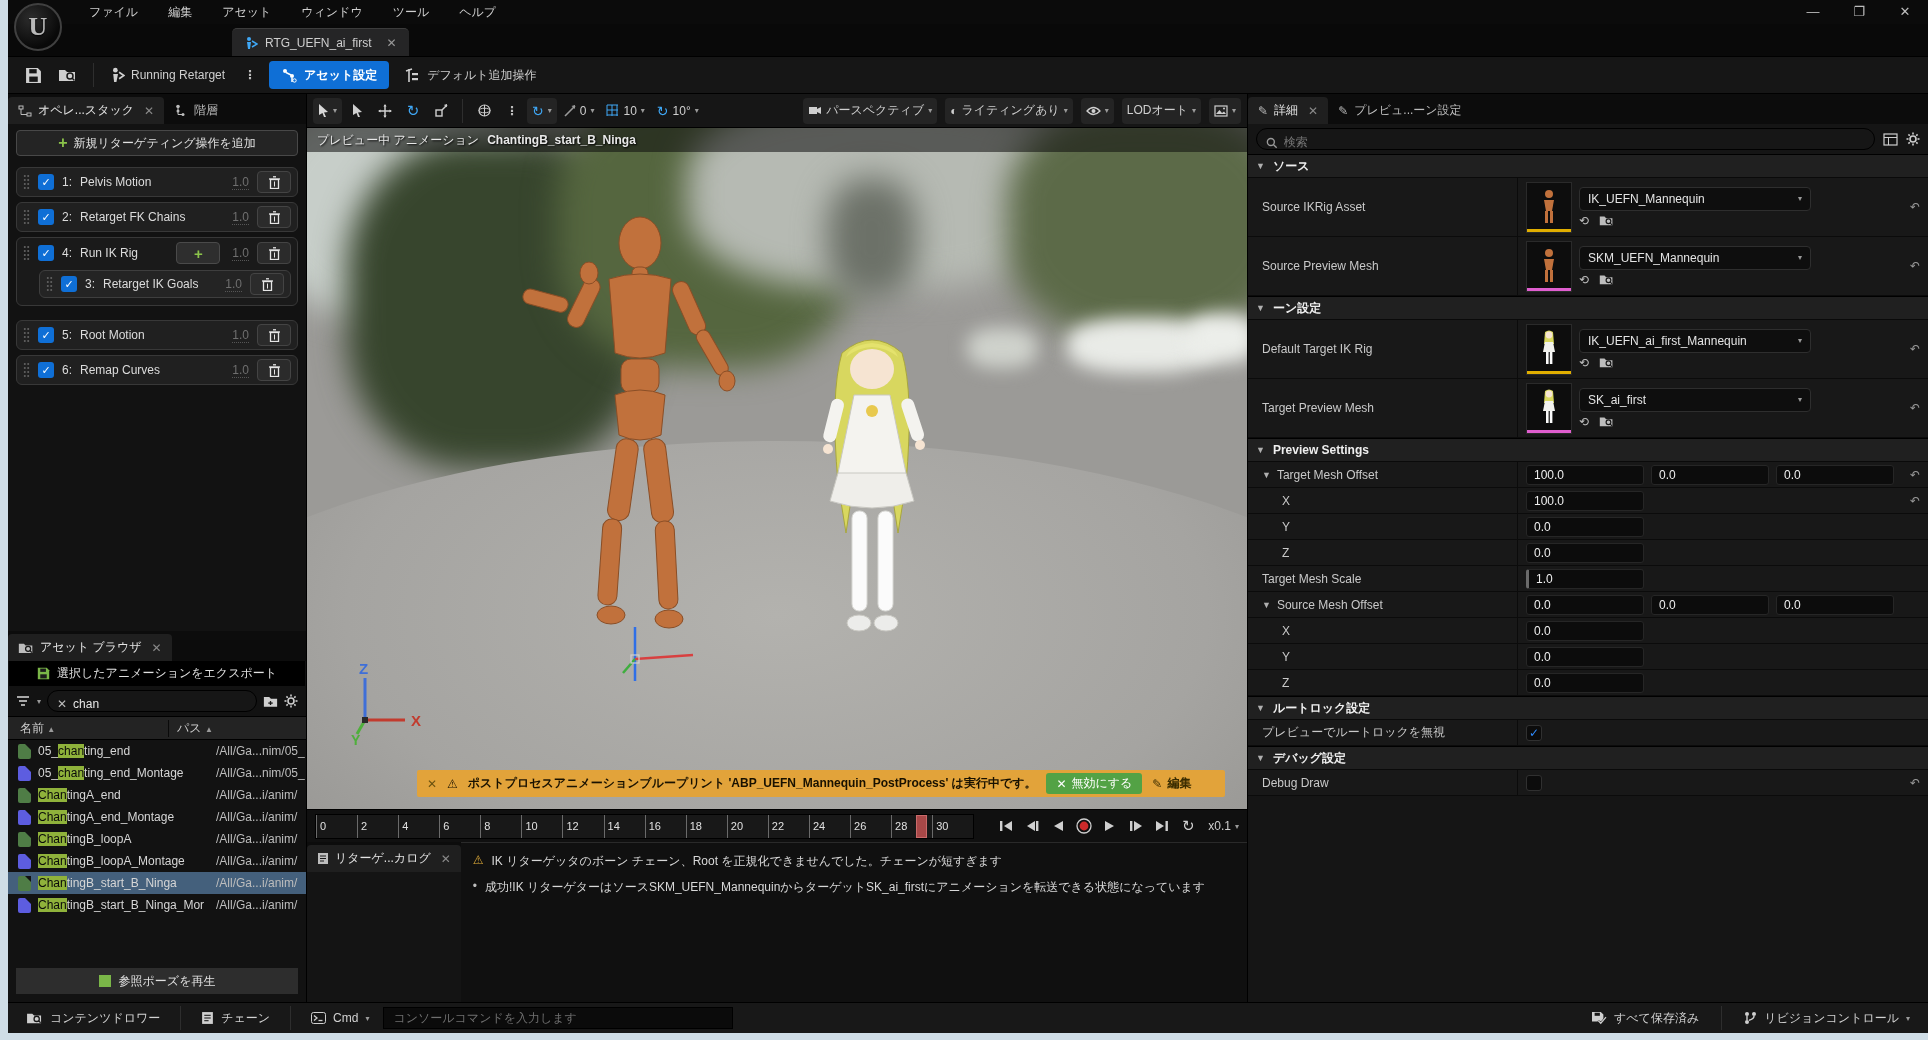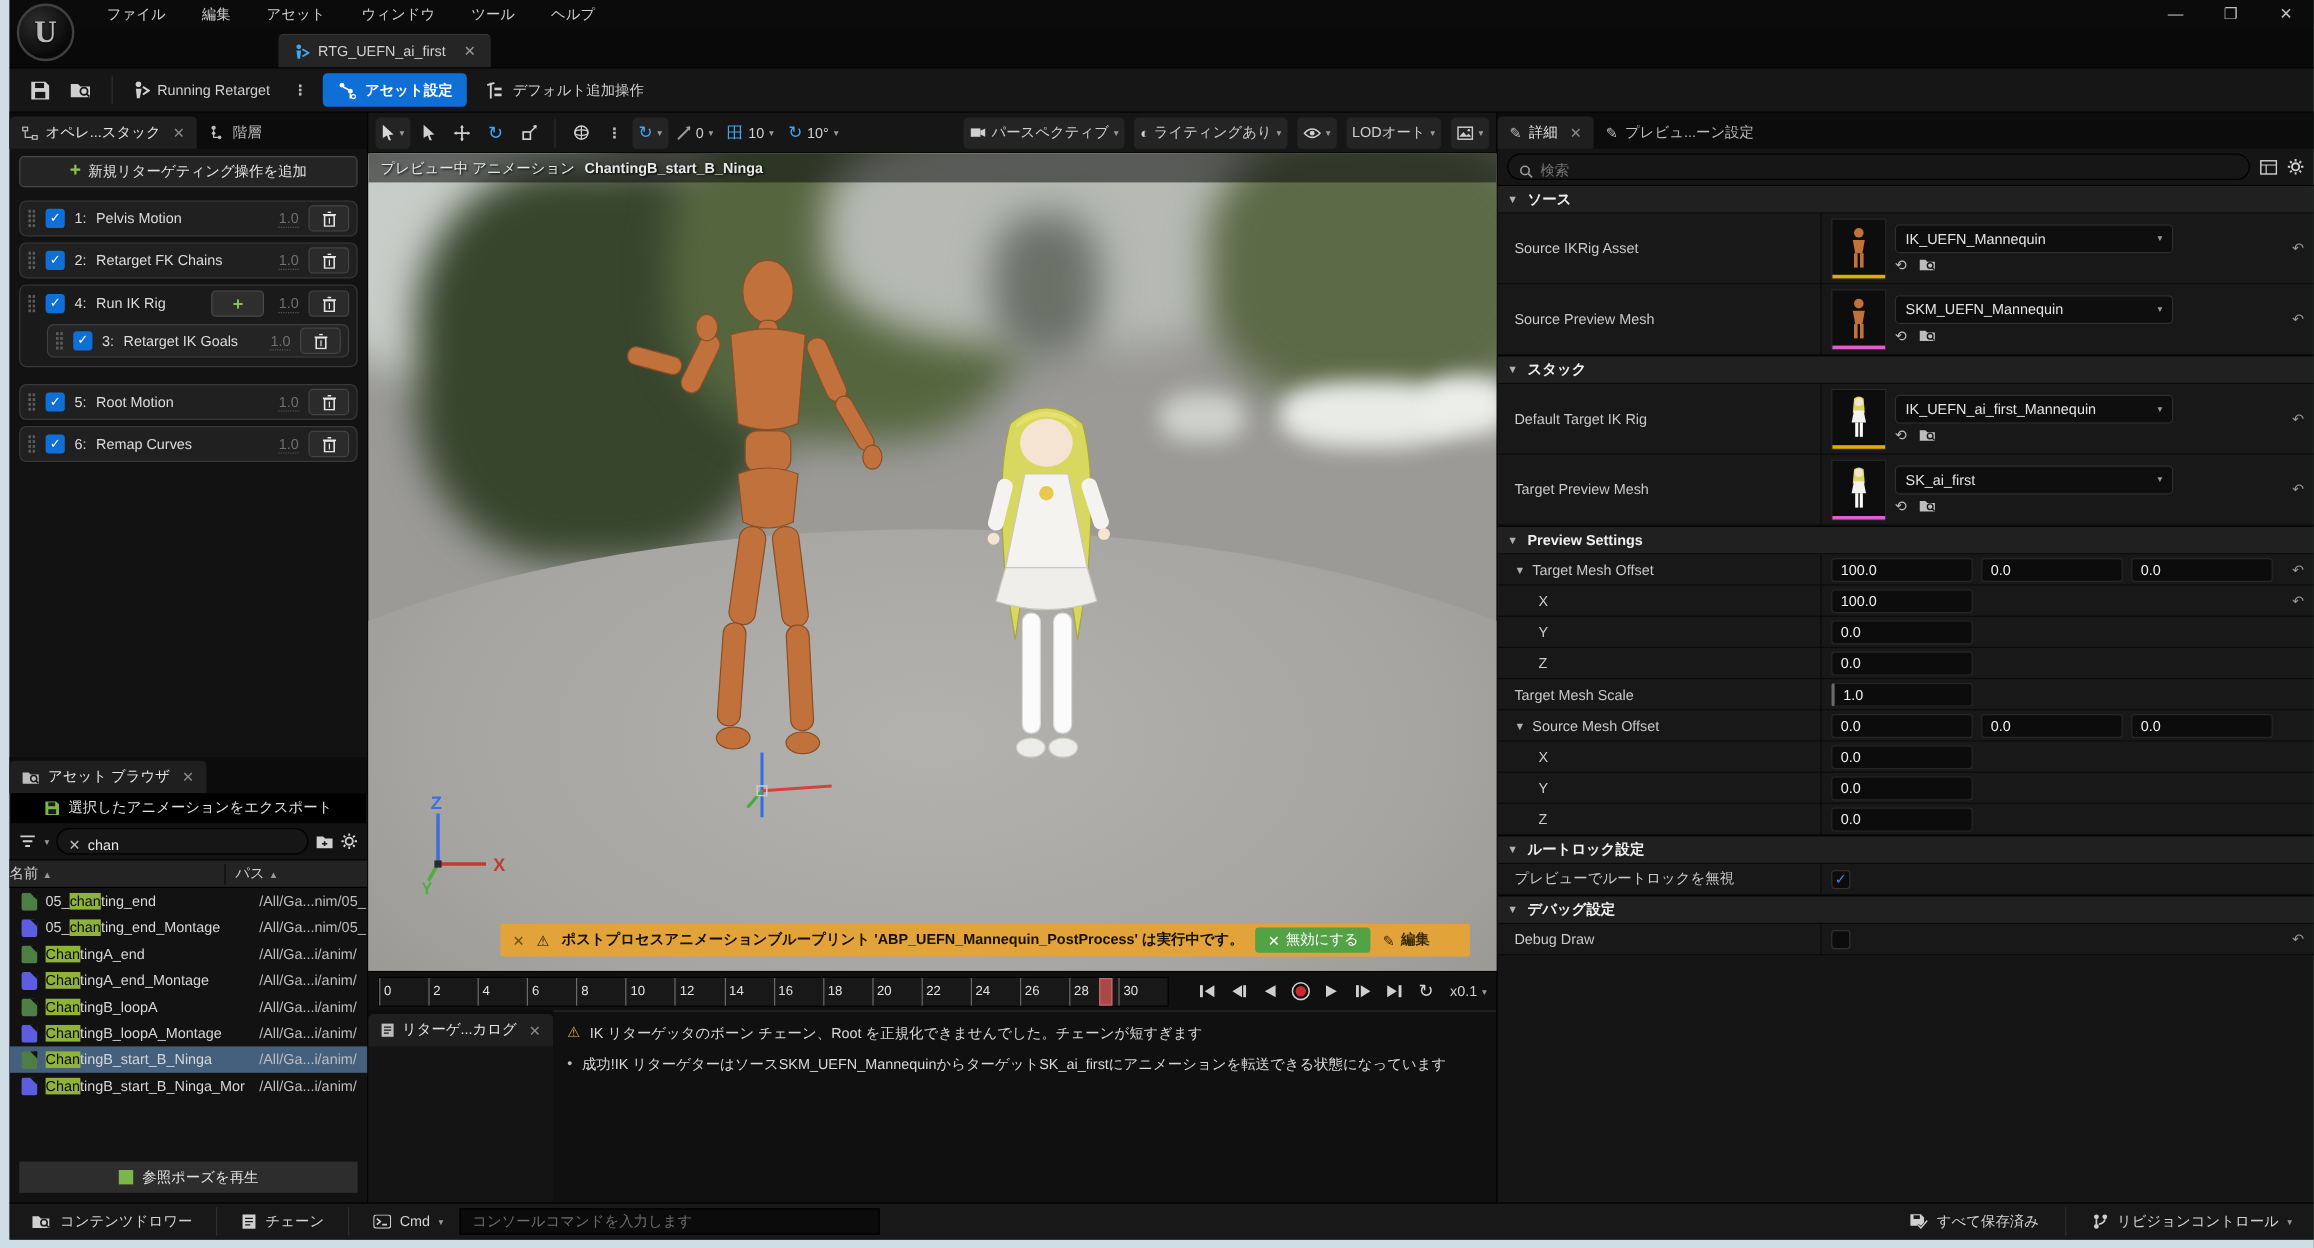--- a/index.html
+++ b/index.html
@@ -47,21 +47,21 @@
   .trash { width:34px; height:22px; background:#2b2b2b; border:1px solid #444; border-radius:4px; display:flex; align-items:center; justify-content:center; flex:none; }
   .plusbox { width:44px; height:22px; background:#2e2e2e; border:1px solid #4a4a4a; border-radius:4px; color:#8bc34a; font-weight:bold; font-size:15px; display:flex; align-items:center; justify-content:center; }
   .lp-spacer { flex:1; }
 
   .ab { display:flex; flex-direction:column; }
   .ab .exportbar { height:25px; margin:0 1px; background:#000000; display:flex; align-items:center; justify-content:center; gap:7px; color:#e0e0e0; }
   .filterrow { height:30px; display:flex; align-items:center; gap:6px; padding:0 8px; }
   .searchpill { flex:1; height:22px; background:#161616; border:1px solid #000; border-radius:11px; display:flex; align-items:flex-end; gap:6px; padding:0 9px; }
   .searchpill input { background:transparent; border:none; outline:none; color:#e6e6e6; width:100%; font-size:12px; font-family:inherit; }
   .ab .hdr { height:24px; background:#232323; border-top:1px solid #000; border-bottom:1px solid #000; display:flex; align-items:center; color:#cfcfcf; }
-  .ab .hdr .c1 { width:180px; border-right:1px solid #0a0a0a; }
+  .ab .hdr .c1 { width:161px; padding-left:12px; border-right:1px solid #0a0a0a; }
   .ab .hdr .c2 { padding-left:8px; }
   .arow { height:22px; display:flex; align-items:center; color:#d6d6d6; }
   .arow.sel { background:#44607c; }
   .arow .c1 { width:200px; display:flex; align-items:center; gap:7px; padding-left:10px; overflow:hidden; white-space:nowrap; }
   .arow .c2 { padding-left:8px; color:#bdbdbd; white-space:nowrap; }
   .hl { background:#8fb23b; color:#0a0a0a; }
   .doc { width:13px; height:15px; border-radius:2px; position:relative; flex:none; }
   .doc:after { content:""; position:absolute; right:0; top:0; border:3px solid #121212; border-left-color:transparent; border-bottom-color:transparent; }
   .doc.anim { background:#4f7d46; } .doc.mont { background:#5d5de0; }
   .playref { margin:0 8px 8px 8px; height:26px; background:#2d2d2d; display:flex; align-items:center; justify-content:center; gap:8px; color:#e0e0e0; }
@@ -859,21 +859,21 @@
                   <line x1="14" y1="11" x2="16.5" y2="13.5" stroke="#161616" stroke-width="1.5"></line>
                 </svg>
             </div>
           </div>
         </div>
         <div class="rst">↶</div>
       </div>
 
       <div class="sec">
           <span class="tri">▼</span>
-          <span>スタック</span>
+          <span>ーン設定</span>
         </div>
 
       <div class="prow h60">
         <div class="lab">
             <span>Default Target IK Rig</span>
           </div>
         <div class="val">
           <div class="thumb">
             <svg width="18" height="38" viewBox="0 0 18 38">
                 <path d="M5 2 Q9 -1 13 2 L14 14 L4 14 Z" fill="#d8d75f"></path>

